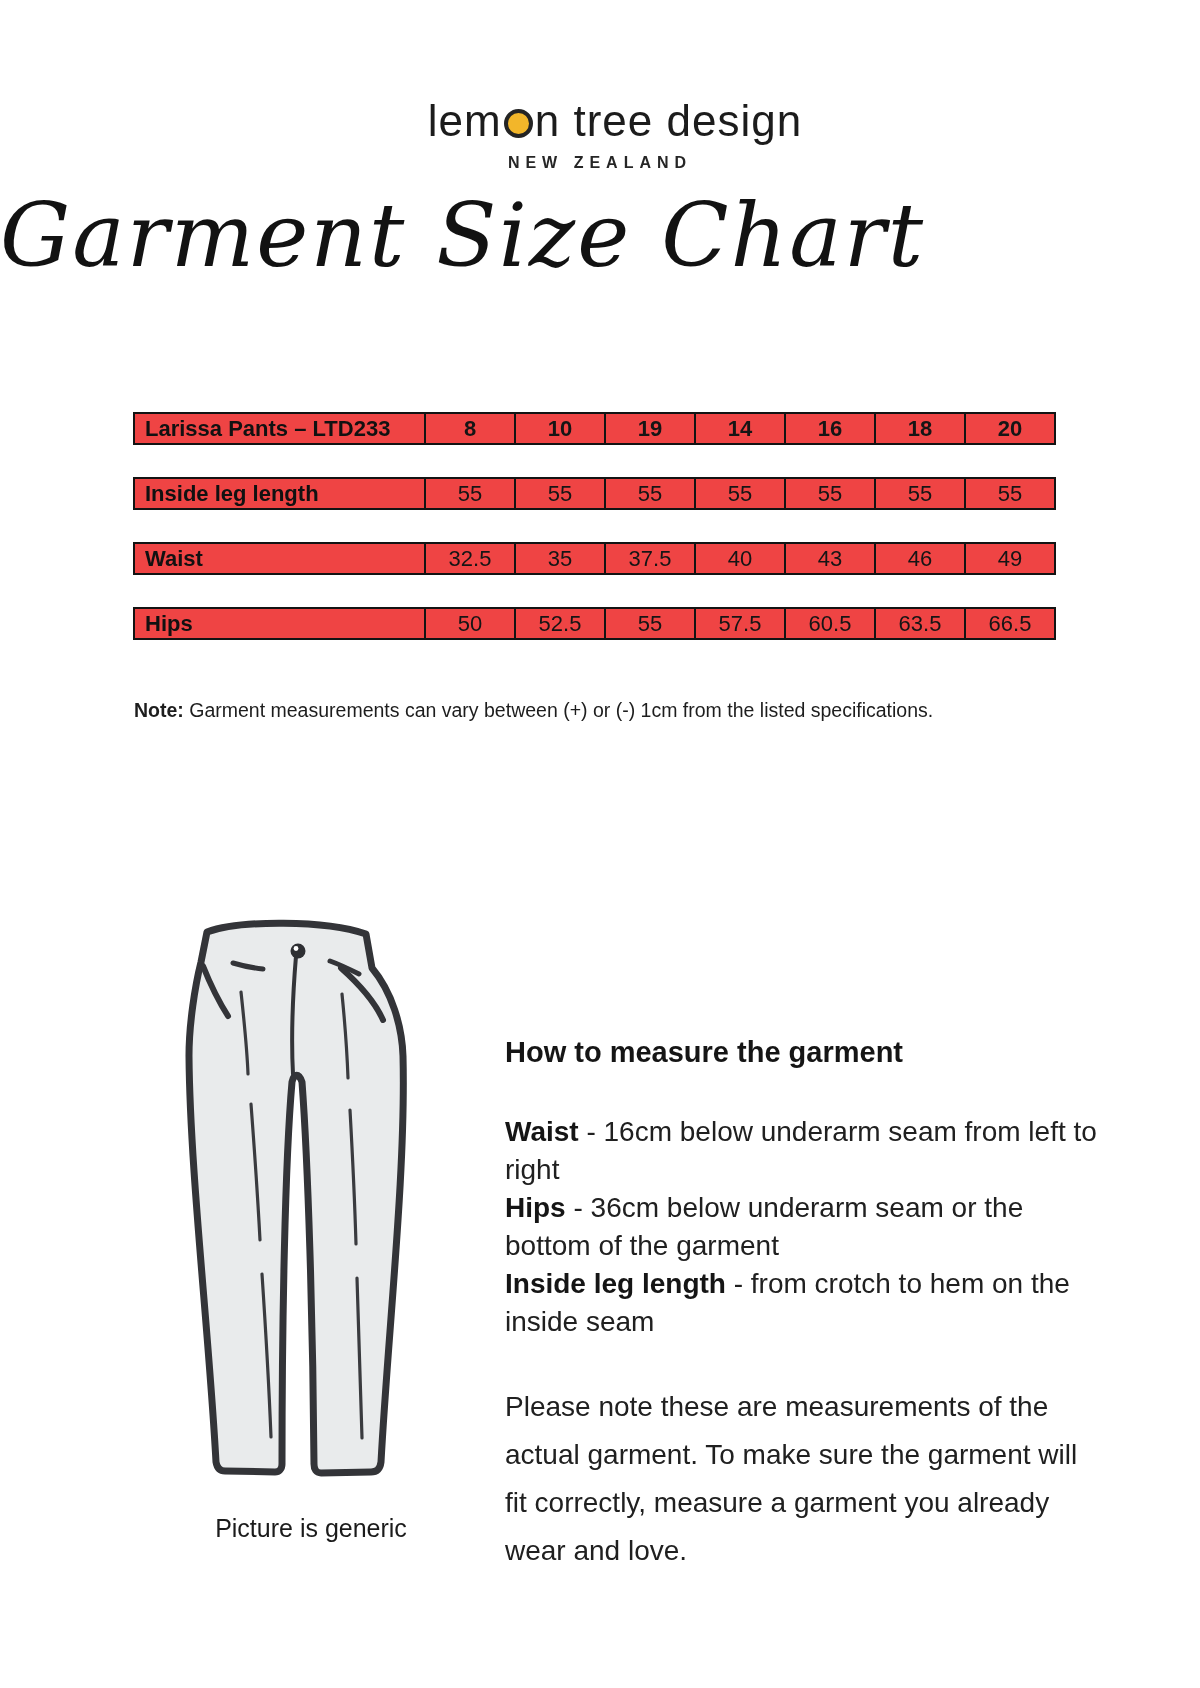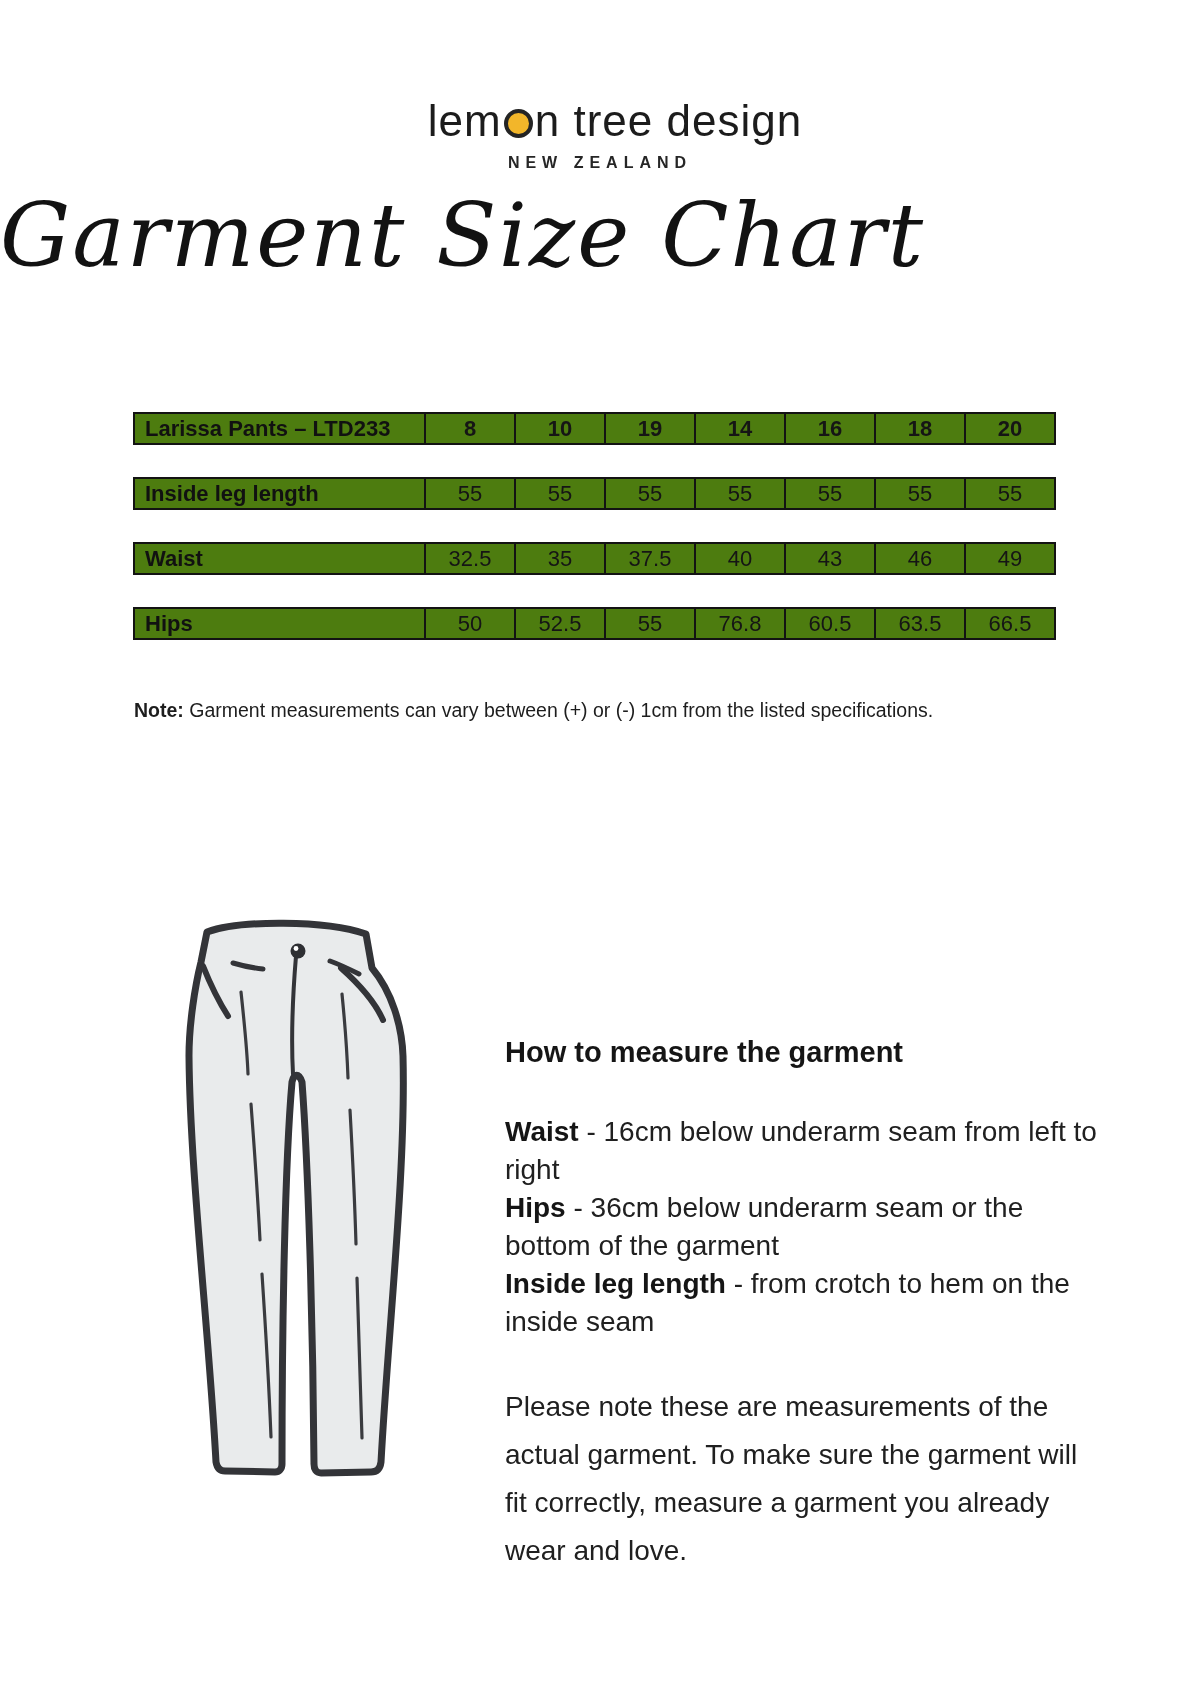--- a/index.html
+++ b/index.html
@@ -22,21 +22,21 @@
   .script-title {
     position:absolute; top:184px; left:0; width:100%; margin:0; text-align:left;
     font-family:"DejaVu Serif", serif; font-style:italic; font-weight:400;
     font-size:88px; color:#121212; letter-spacing:2px;
   }
 
   
   .tables {position:absolute; left:133px; top:412px; width:923px;}
   .trow {
     display:flex; height:33px; box-sizing:border-box; margin-bottom:32px;
-    border:2px solid #131313; background:#4d7c0f;
+    border:2px solid #131313; background:#ef4444;
   }
   .trow:last-child {margin-bottom:0;}
   .tlabel {
     width:291px; box-sizing:border-box; border-right:2px solid #131313;
     font-weight:700; font-size:22px; display:flex; align-items:center; padding-left:10px;
     color:#111111;
   }
   .tcell {
     flex:1; border-right:2px solid #131313; display:flex; align-items:center;
     justify-content:center; font-size:22px; color:#151515;
@@ -107,21 +107,21 @@
       <div class="tcell">43</div>
       <div class="tcell">46</div>
       <div class="tcell">49</div>
     </div>
 
     <div class="trow">
       <div class="tlabel">Hips</div>
       <div class="tcell">50</div>
       <div class="tcell">52.5</div>
       <div class="tcell">55</div>
-      <div class="tcell">76.8</div>
+      <div class="tcell">57.5</div>
       <div class="tcell">60.5</div>
       <div class="tcell">63.5</div>
       <div class="tcell">66.5</div>
     </div>
 
   </section>
 
   <p class="note"><b>Note:</b><span> Garment measurements can vary between (+) or (-) 1cm from the listed specifications.</span></p>
 
   <figure class="pants">
@@ -154,20 +154,21 @@
         <path d="M 96,150 C 99,178 102,205 103,232"></path>
         <path d="M 106,262 C 110,315 113,360 115,398"></path>
         <path d="M 117,432 C 121,492 124,545 126,595"></path>
         <path d="M 197,152 C 200,182 202,208 203,236"></path>
         <path d="M 205,268 C 208,322 210,368 211,402"></path>
         <path d="M 212,436 C 214,496 216,548 217,596"></path>
       </g>
     </svg>
   </figure>
 
+  <div class="caption">Picture is generic</div>
 
   <section class="measure">
     <h2>How to measure the garment</h2>
     <div class="mitem"><b>Waist</b><span> - 16cm below underarm seam from left to right</span></div>
     <div class="mitem"><b>Hips</b><span> - 36cm below underarm seam or the bottom of the garment</span></div>
     <div class="mitem"><b>Inside leg length</b><span> - from crotch to hem on the inside seam</span></div>
     <p class="mfooter">Please note these are measurements of the actual garment. To make sure the garment will fit correctly, measure a garment you already wear and love.</p>
   </section>
 
 </div>

